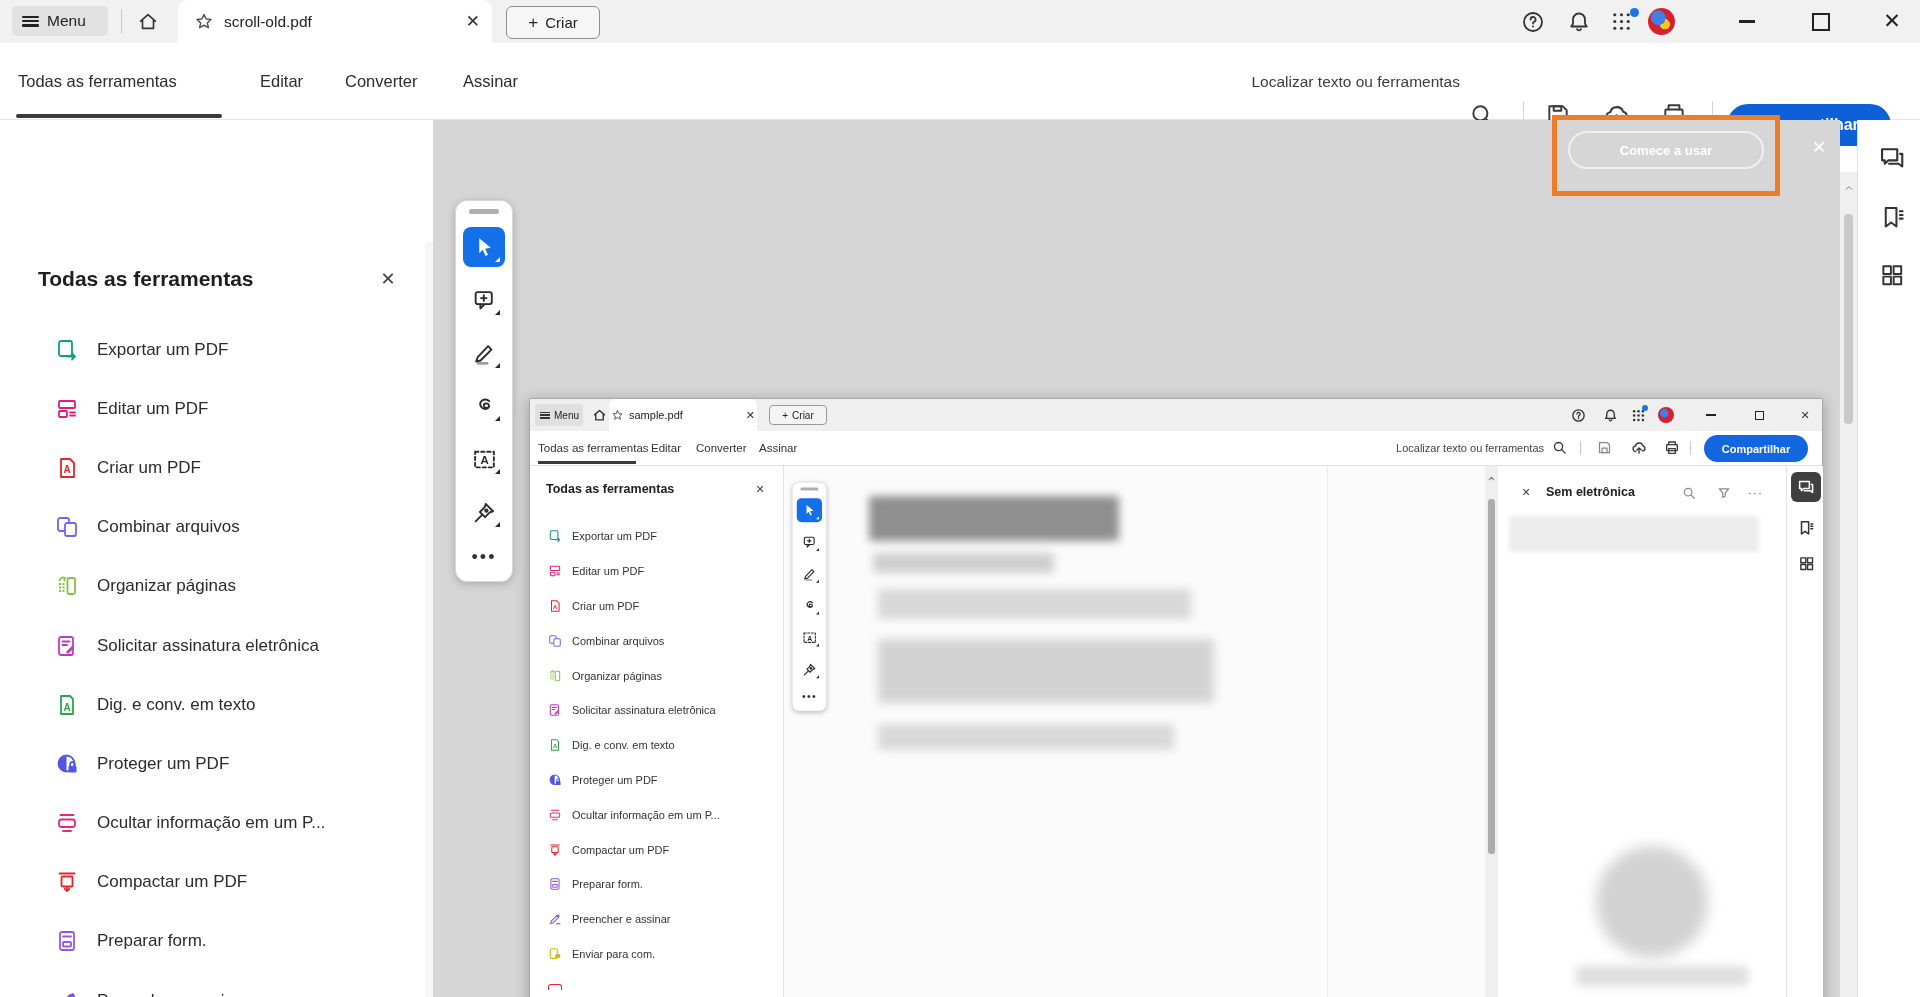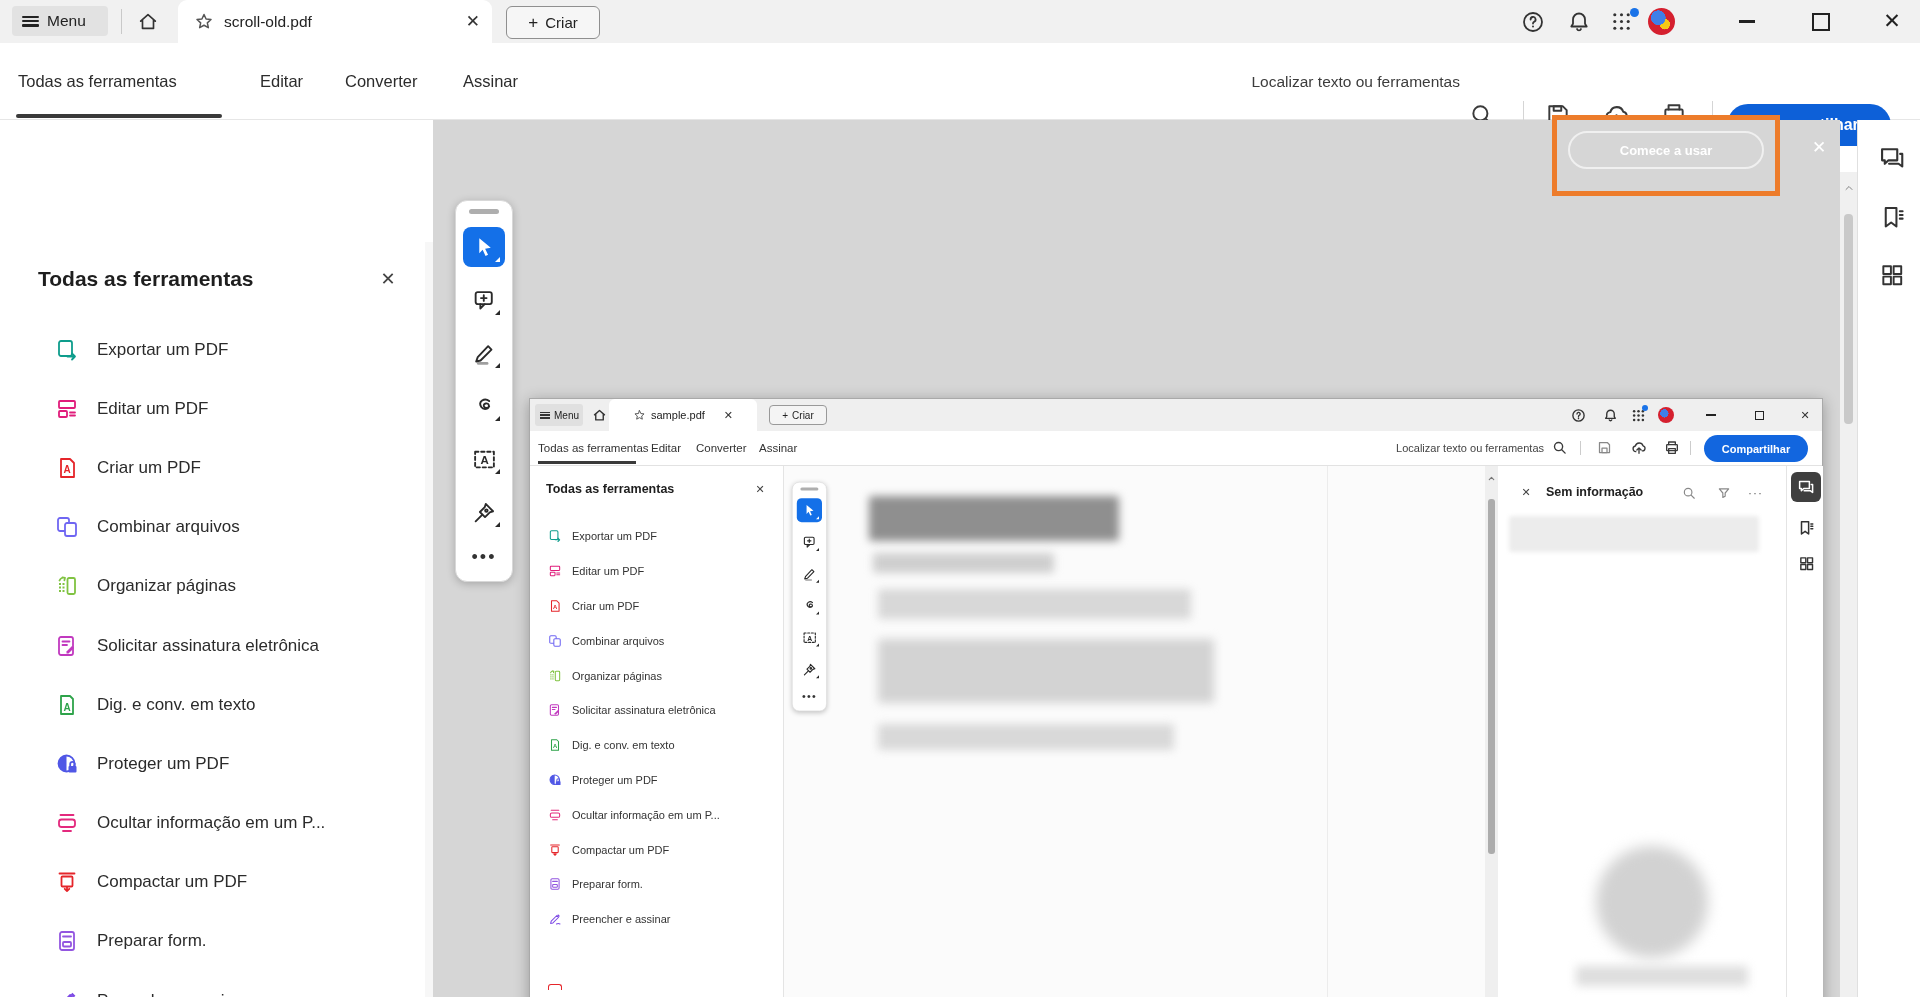--- a/index.html
+++ b/index.html
@@ -92,21 +92,21 @@
         box-shadow:0 3px 14px rgba(0,0,0,.3);box-sizing:border-box;}
   #mini *{box-sizing:border-box;}
   .m-abs{position:absolute;}
   #m-titlebar{left:0;top:0;width:100%;height:32px;background:#efefef;}
   #m-menu{left:5px;top:5px;width:48px;height:22px;background:#e0e0e0;border-radius:3px;display:flex;
           align-items:center;gap:4px;padding-left:5px;font-size:10px;color:#222;}
   .m-burger{width:10px;height:7px;display:flex;flex-direction:column;justify-content:space-between;}
   .m-burger i{height:1.5px;background:#333;}
   #m-home{left:60px;top:7px;width:18px;height:18px;color:#333;}
   #m-tab{left:79px;top:0;width:148px;height:32px;background:#fff;border-radius:6px 6px 0 0;display:flex;
-         align-items:center;gap:5px;padding:0 24px;font-size:11px;}
+         align-items:center;gap:5px;padding:0 2px;font-size:11px;}
   #m-newtab{left:239px;top:6px;width:58px;height:20px;border:1px solid #999;border-radius:4px;display:flex;
             align-items:center;justify-content:center;gap:4px;font-size:10px;background:#f4f4f4;}
   .m-winglyph{font-size:11px;color:#333;}
   #m-avatar{left:1128px;top:8px;width:16px;height:16px;border-radius:50%;
             background:radial-gradient(circle at 40% 40%,#3f7fe8 0 30%,rgba(0,0,0,0) 31%),#d5202f;}
   #m-toolsbar{left:0;top:32px;width:100%;height:35px;background:#fff;border-bottom:1px solid #e2e2e2;}
   .m-tab-lbl{position:absolute;top:32px;height:33px;display:flex;align-items:center;font-size:11.5px;color:#333;}
   #m-underline{left:8px;top:62px;width:98px;height:2.5px;background:#3a3a3a;}
   #m-search{left:820px;top:32px;width:194px;height:33px;display:flex;align-items:center;justify-content:flex-end;
             font-size:11px;color:#444;}
@@ -683,20 +683,29 @@
         <div class="m-row">
           <span class="sb-ic ico" style="color: rgb(125, 73, 229);">
             <svg class="oi" viewBox="0 0 24 24">
               <path d="M4.5 19.5l1-3.8L15.2 6l3 3-9.7 9.7z"></path>
               <path class="f" d="M15.8 5.4l1.6-1.6 3 3-1.6 1.6z"></path>
               <path d="M14.5 20.5c2.2-1.2 4.3-1.2 6 0"></path>
             </svg>
           </span>
           <span class="sb-label">Preencher e assinar</span>
         </div>
+        <div class="m-row">
+          <span class="sb-ic ico" style="color: rgb(210, 181, 0);">
+            <svg class="oi" viewBox="0 0 24 24">
+              <rect x="4" y="3" width="12" height="16.5" rx="2"></rect>
+              <path class="f" d="M12.5 12.5h8.5v6h-5l-2.2 2.2v-2.2h-1.3z"></path>
+            </svg>
+          </span>
+          <span class="sb-label">Enviar para com.</span>
+        </div>
       </div>
     <div class="m-abs" id="m-sliver"></div>
 
     <div class="m-abs" id="m-doc"></div>
     <div class="m-abs" id="m-pagesep"></div>
 
     <div class="blur-block" style="left:339px;top:97px;width:250px;height:45px;background:#8f8f8f;"></div>
     <div class="blur-block" style="left:343px;top:154px;width:181px;height:20px;background:#cfcfcf;"></div>
     <div class="blur-block" style="left:348px;top:190px;width:313px;height:30px;background:#d8d8d8;"></div>
     <div class="blur-block" style="left:348px;top:240px;width:336px;height:64px;background:#d3d3d3;filter:blur(5px);"></div>
@@ -754,21 +763,21 @@
     <div class="m-abs" id="m-scroll"></div>
     <div class="m-abs ico" id="m-scroll-up">
       <svg class="oi" viewBox="0 0 24 24" width="9" height="9" style="stroke-width:3">
           <path d="M6 15l6-6 6 6"></path>
         </svg>
     </div>
     <div class="m-abs" id="m-scroll-thumb"></div>
 
     <div class="m-abs" id="m-comments"></div>
     <div class="m-abs ico" id="m-com-close">✕</div>
-    <div class="m-abs" id="m-com-title">Sem informação</div>
+    <div class="m-abs" id="m-com-title">Sem eletrônica</div>
     <div class="m-abs ico m-com-ico" style="left:1151px;">
       <svg class="oi" viewBox="0 0 24 24" width="14" height="14" style="stroke-width:2">
           <circle cx="10.5" cy="10.5" r="6.5"></circle>
           <path d="M15.6 15.6L21 21"></path>
         </svg>
     </div>
     <div class="m-abs ico m-com-ico" style="left:1186px;">
       <svg class="oi" viewBox="0 0 24 24" width="14" height="14" style="stroke-width:2">
           <path d="M4 5h16l-6 7v5.5l-4 2V12z"></path>
         </svg>

